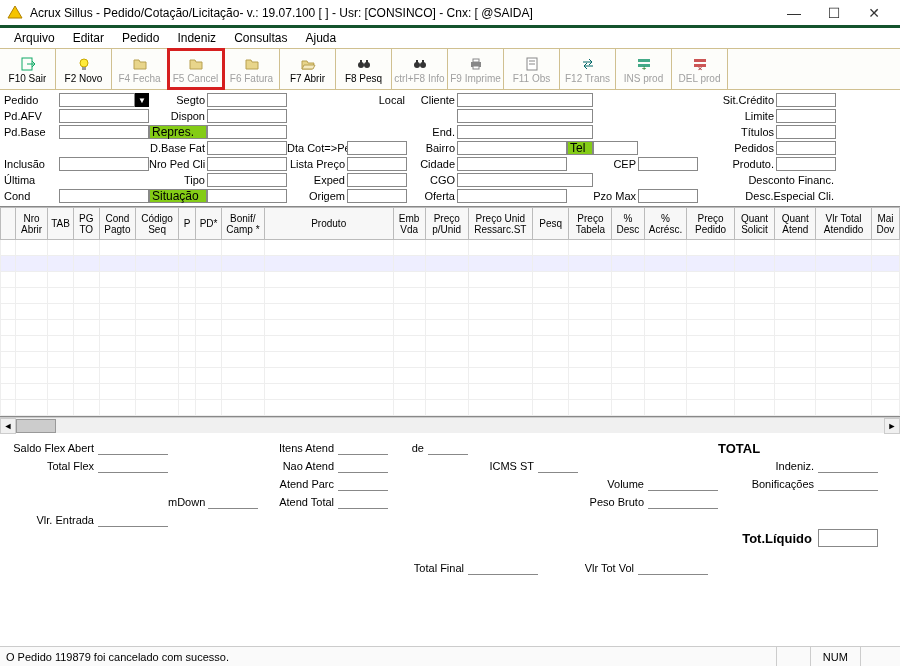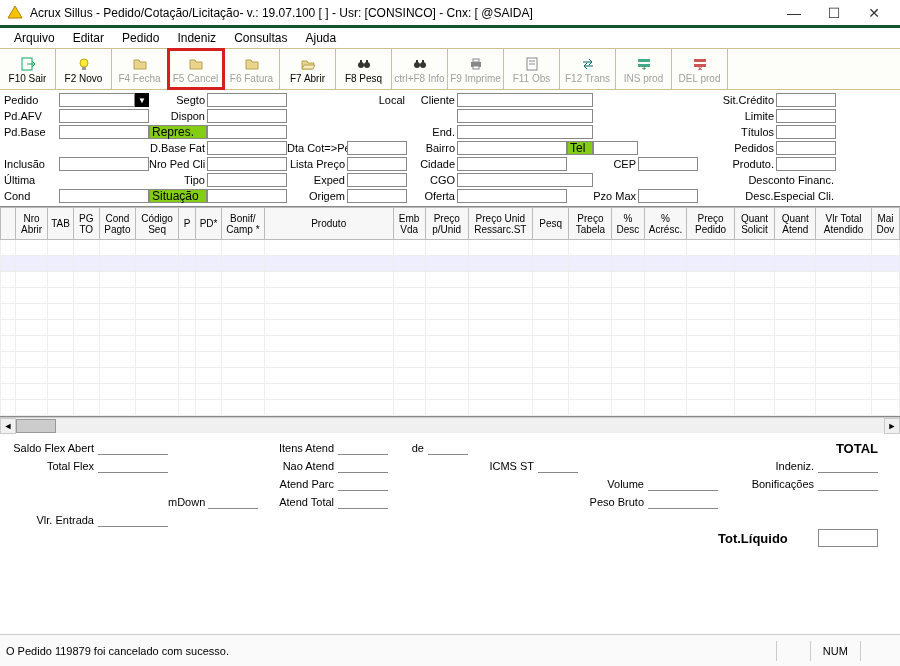--- a/index.html
+++ b/index.html
@@ -56,24 +56,24 @@
   .scroll-h { height:16px; background:#f0f0f0; border-top:1px solid #ccc; display:flex; align-items:center; }
   .scroll-h .arrow { width:16px; height:16px; display:flex; align-items:center; justify-content:center; background:#f0f0f0; border:1px solid #ccc; font-size:9px; }
   .scroll-h .track { flex:1; height:16px; position:relative; }
   .scroll-h .thumb { position:absolute; left:0; width:40px; height:14px; top:1px; background:#ccc; border:1px solid #999; }
   
   .summary { padding:6px 8px 8px 8px; font-size:11px; }
   .summary-grid { display:grid; grid-template-columns: 90px 70px 40px 50px 80px 50px 40px 40px 70px 40px 70px 70px 100px 60px; grid-auto-rows: 18px; align-items:center; column-gap:0; }
   .summary .sl { text-align:right; padding-right:4px; white-space:nowrap; }
   .summary .sv { border-bottom:1px solid #888; height:14px; }
   .summary .bold { font-weight:bold; font-size:13px; }
-  .tot-liq { font-weight:bold; font-size:13px; text-align:left; padding-right:6px; }
+  .tot-liq { font-weight:bold; font-size:13px; text-align:right; padding-right:6px; }
   .tot-liq-val { border:1px solid #888; height:18px; }
   
-  .statusbar { position:absolute; bottom:0; left:0; right:0; height:32px; border-top:1px solid #ccc; display:flex; align-items:center; font-size:11px; padding:0 6px; background:#fafafa; }
+  .statusbar { position:absolute; bottom:0; left:0; right:0; height:20px; border-top:1px solid #ccc; display:flex; align-items:center; font-size:11px; padding:0 6px; background:#fafafa; }
   .statusbar .sp { flex:1; }
   .statusbar .cell { border-left:1px solid #ccc; padding:0 12px; height:20px; display:flex; align-items:center; }
   
   svg { display:block; }
 </style>
 </head>
 <body>
 
 <div class="titlebar">
   <span class="icon">
@@ -639,21 +639,21 @@
 <div class="summary">
   <div class="summary-grid" id="summary-grid">
       <div class="sl">Saldo Flex Abert</div>
       <div class="sv"></div>
       <div class="" style="grid-column: span 2;"></div>
       <div class="sl">Itens Atend</div>
       <div class="sv"></div>
       <div class="sl">de</div>
       <div class="sv"></div>
       <div class="" style="grid-column: span 4;"></div>
-      <div class="bold" style="grid-column: span 2; text-align: right;">TOTAL</div>
+      <div class="bold" style="grid-column: span 2; text-align: left;">TOTAL</div>
       <div class="sl">Total Flex</div>
       <div class="sv"></div>
       <div class="" style="grid-column: span 2;"></div>
       <div class="sl">Nao Atend</div>
       <div class="sv"></div>
       <div class="" style="grid-column: span 2;"></div>
       <div class="sl">ICMS ST</div>
       <div class="sv"></div>
       <div class="" style="grid-column: span 2;"></div>
       <div class="sl">Indeniz.</div>
@@ -677,20 +677,28 @@
       <div class="sv"></div>
       <div class="" style="grid-column: span 2;"></div>
       <div class="sl">Vlr. Entrada</div>
       <div class="sv"></div>
       <div class="" style="grid-column: span 12;"></div>
       <div class="" style="grid-column: span 11;"></div>
       <div class="" style="grid-column: span 1;"></div>
       <div class="tot-liq">Tot.Líquido</div>
       <div class="tot-liq-val"></div>
     </div>
+  <div style="display:flex; margin-top:14px; align-items:center;">
+    <div style="width:390px;"></div>
+    <div class="sl" style="width:70px;">Total Final</div>
+    <div class="sv" style="width:70px;"></div>
+    <div style="width:30px;"></div>
+    <div class="sl" style="width:70px;">Vlr Tot Vol</div>
+    <div class="sv" style="width:70px;"></div>
+  </div>
 </div>
 
 <div class="statusbar">
   <span>O Pedido 119879 foi cancelado com sucesso.</span>
   <span class="sp"></span>
   <span class="cell">&nbsp;&nbsp;&nbsp;</span>
   <span class="cell">NUM</span>
   <span class="cell">&nbsp;&nbsp;&nbsp;</span>
 </div>
 

